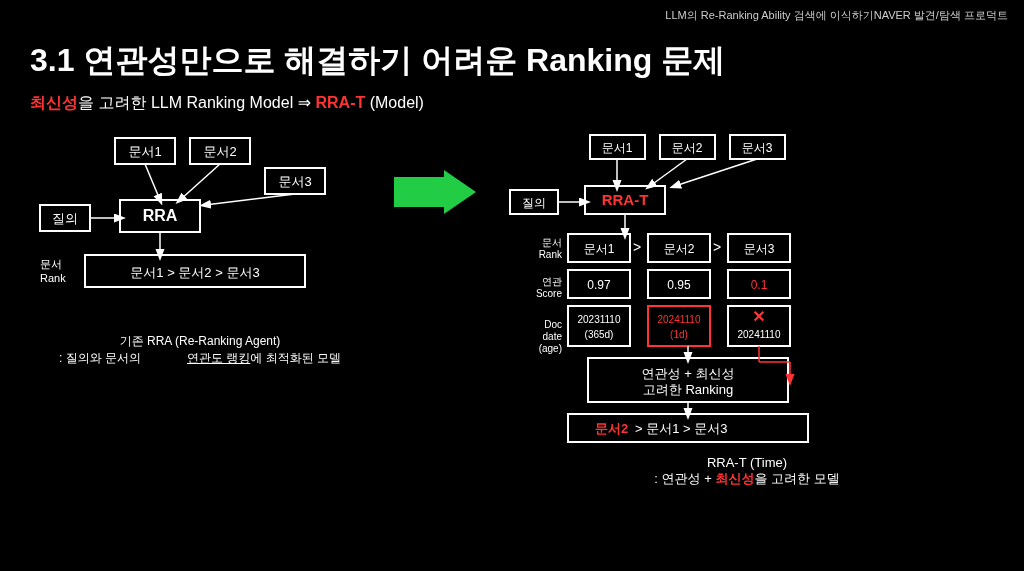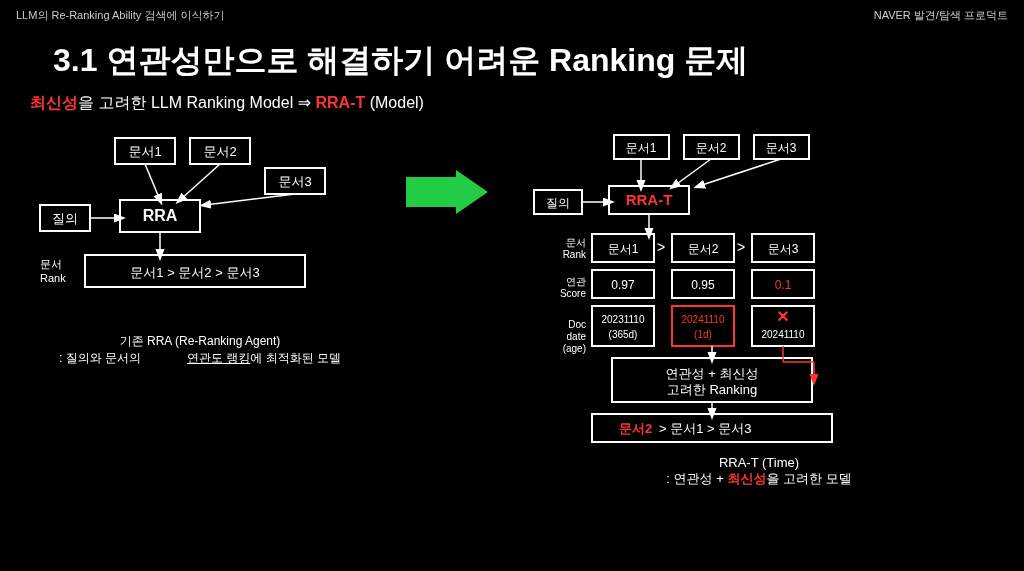--- a/index.html
+++ b/index.html
@@ -7,44 +7,43 @@
       width: 1024px;
       height: 571px;
       background: #000;
       color: #fff;
       font-family: 'Malgun Gothic', 'Apple SD Gothic Neo', sans-serif;
       overflow: hidden;
       position: relative;
     }
     .top-bar {
       display: flex;
-      justify-content: space-between;
+      justify-content: flex-end;
       padding: 8px 16px;
       font-size: 11px;
       color: #ccc;
     }
     .main-title {
       padding: 10px 30px 14px 30px;
       font-size: 32px;
       font-weight: 700;
       color: #fff;
       line-height: 1.2;
-      margin-left: 23px;
     }
     .subtitle {
       padding: 0 30px 16px 30px;
       font-size: 16px;
       color: #fff;
     }
     .subtitle .red { color: #ff3333; font-weight: 700; }
     .subtitle .bold { font-weight: 700; }
     .content-area {
       display: flex;
       padding: 0 30px;
-      gap: 36px;
+      gap: 24px;
       align-items: flex-start;
     }
     
     .left-diagram {
       flex: 0 0 340px;
       position: relative;
     }
 
     .left-desc {
       margin-top: 10px;

